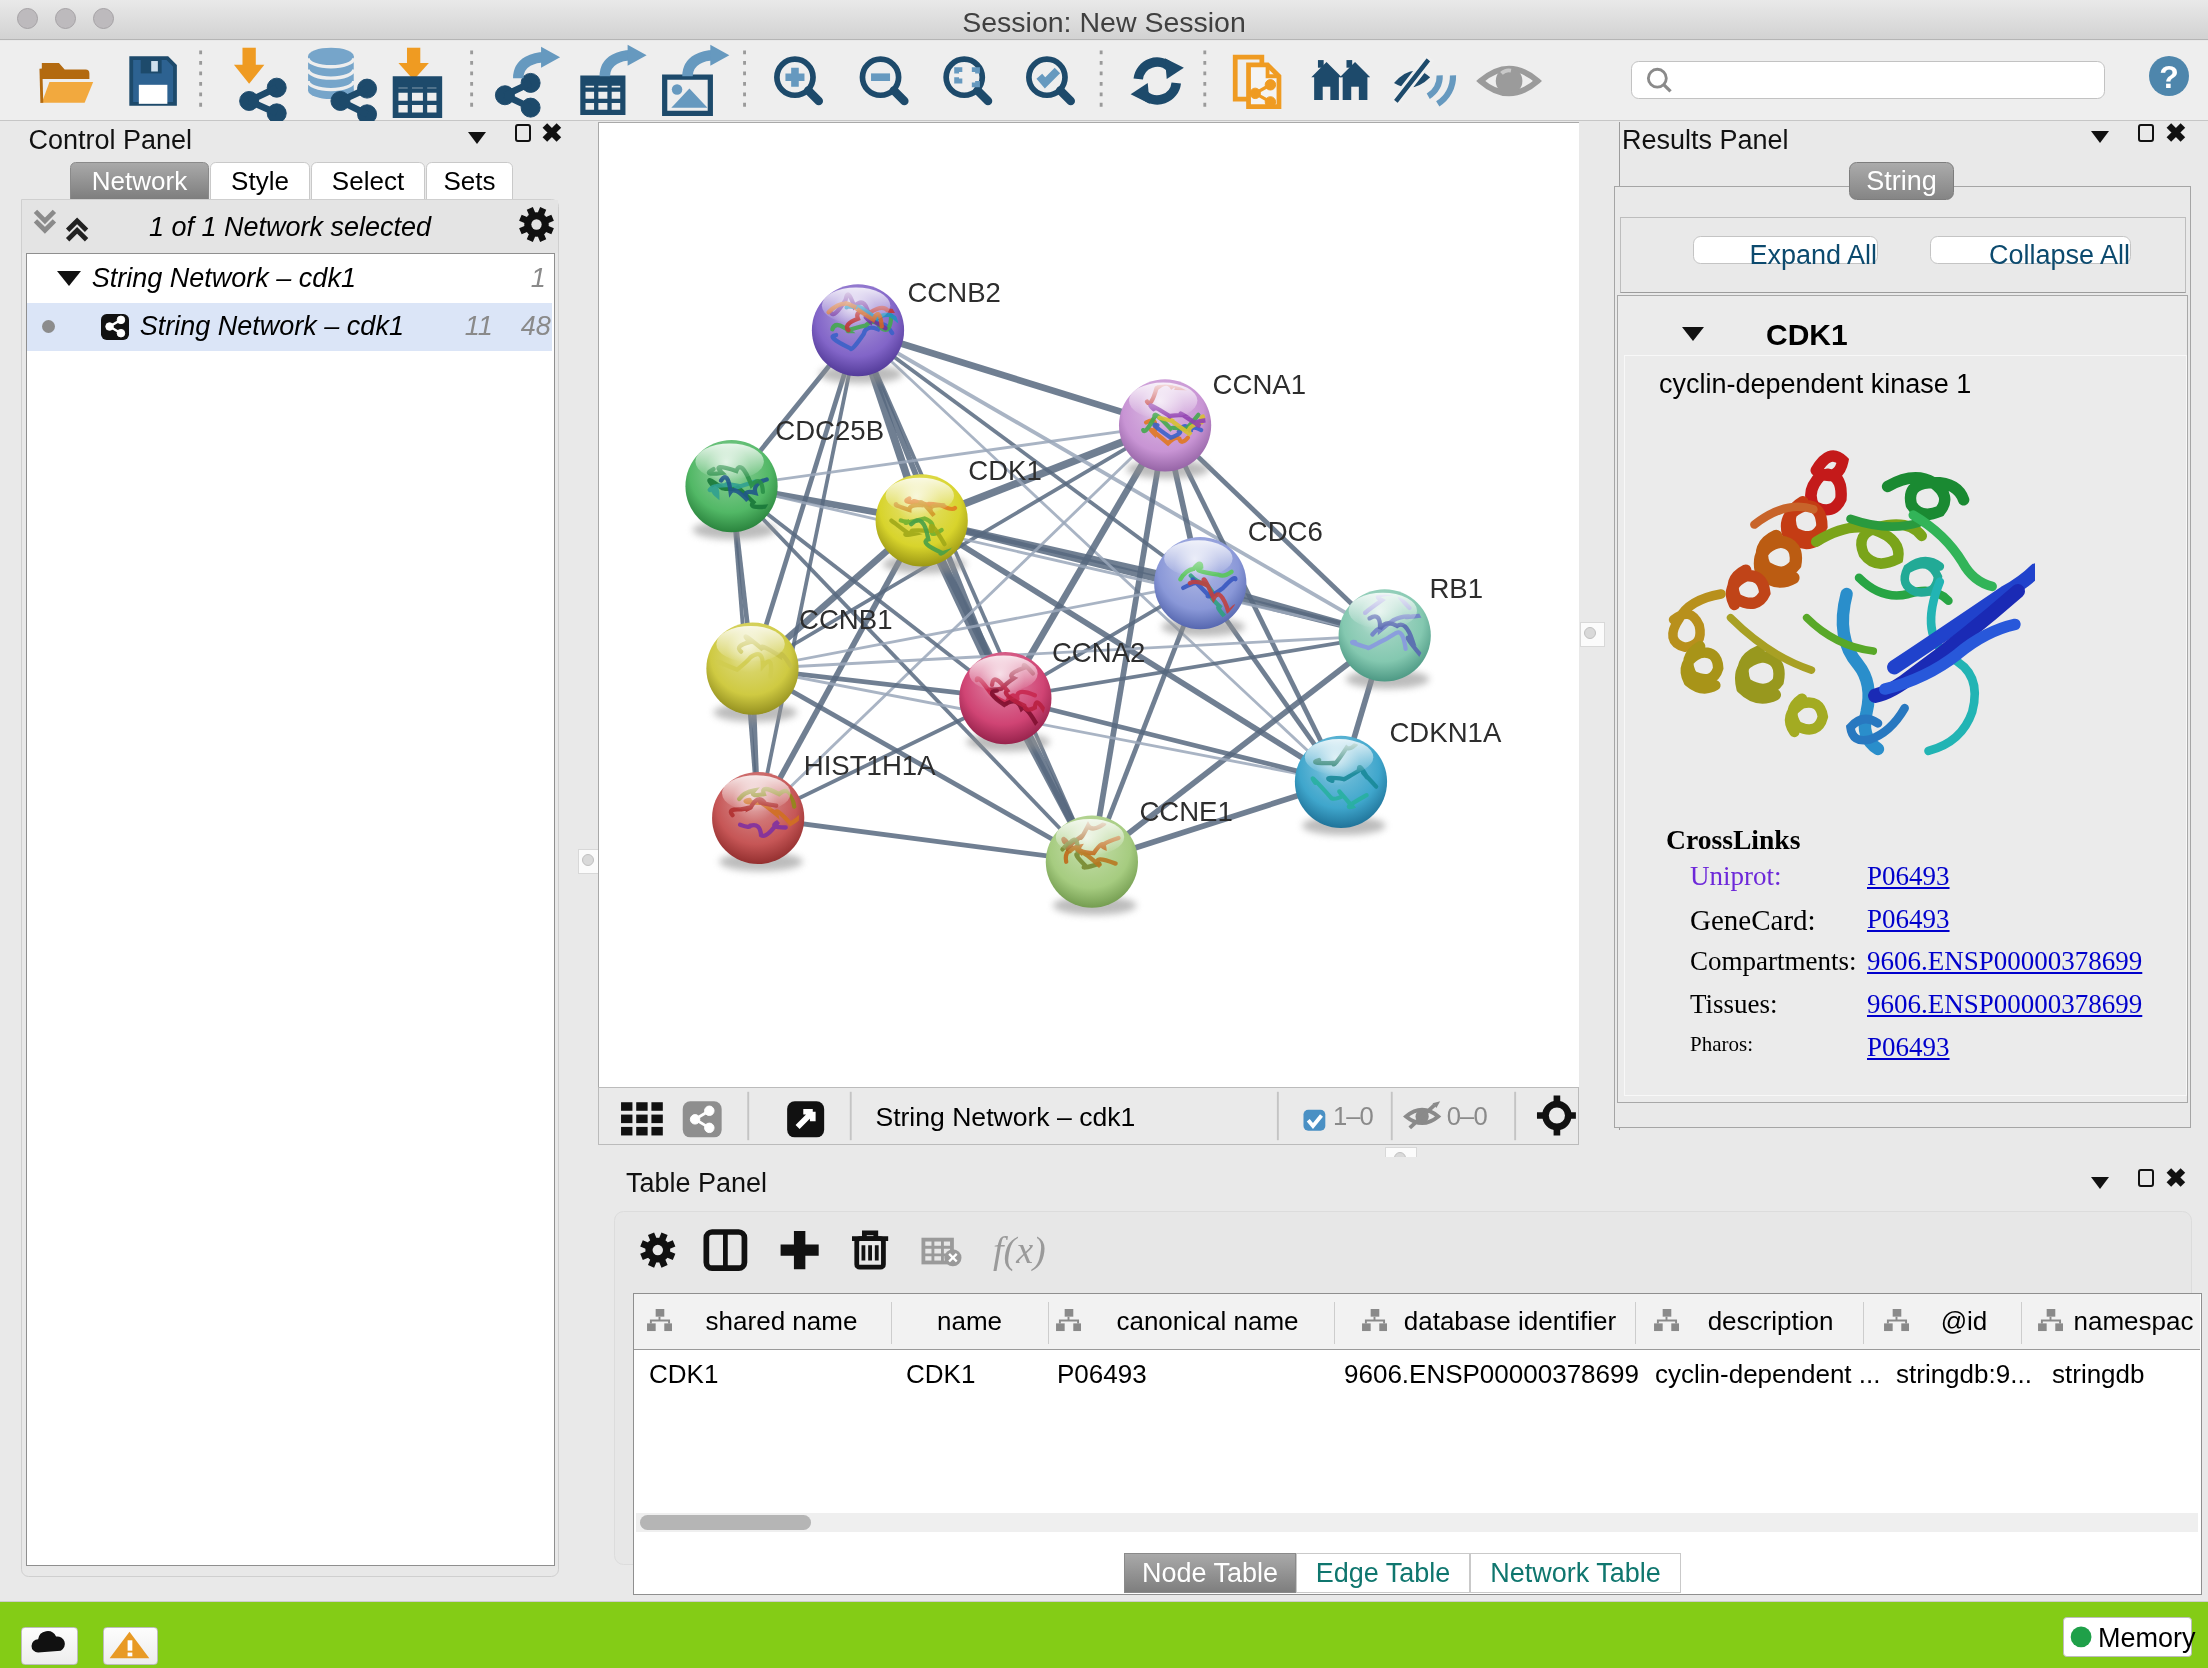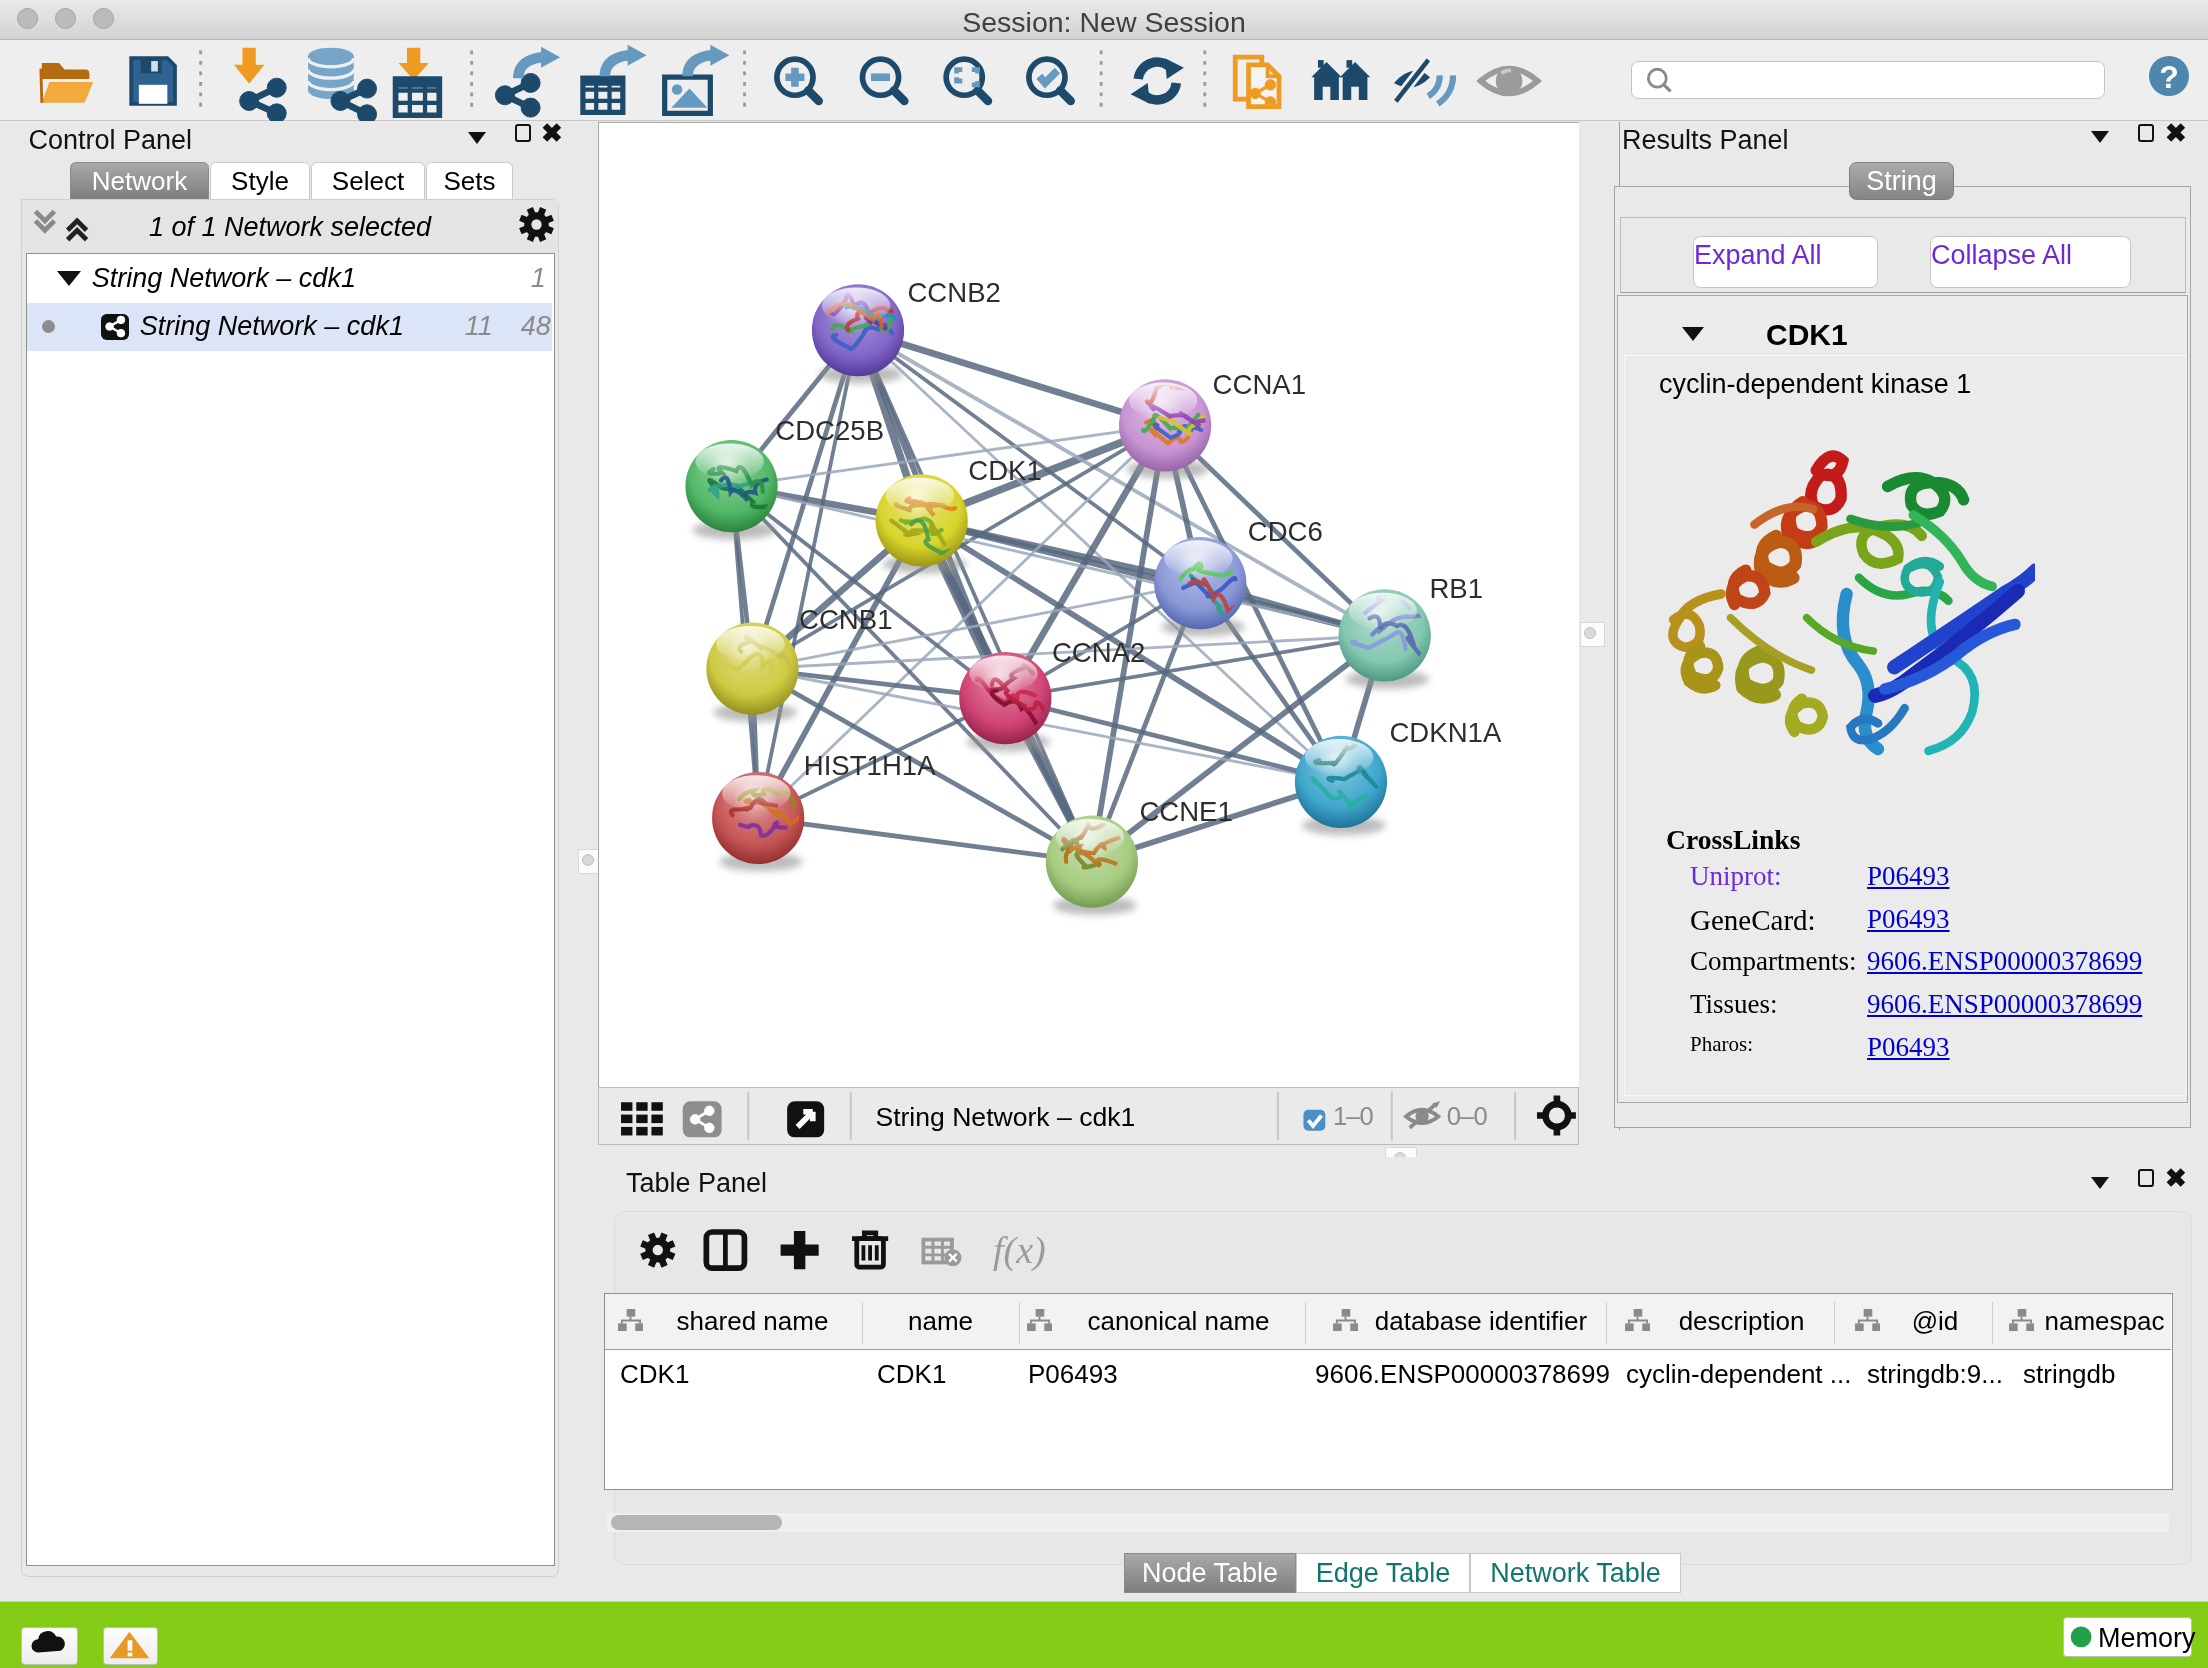--- a/index.html
+++ b/index.html
@@ -29,27 +29,27 @@
 #canvas{left:598px;top:122px;width:981px;height:965px;background:#fff;border-left:1px solid #a9a9a9;border-top:1px solid #a9a9a9;}
 #canvasbar{left:598px;top:1087px;width:981px;height:58px;background:#eaeaea;border:1px solid #bbb;}
 
 .vsplit-handle{position:absolute;width:25px;height:25px;background:#fbfbfb;border:1px solid #d8d8d8;}
 .split-dot{position:absolute;width:12.4px;height:12.4px;border-radius:50%;background:#d9d9d9;border:1px solid #c0c0c0;}
 
 #rpanel{left:1619px;top:122px;width:590px;height:1008px;background:#e9e9e9;border-left:1.9px solid #9c9c9c;}
 #stringtab{left:1849px;top:162px;width:105px;height:38px;background:linear-gradient(#ababab,#858585);border:1px solid #7d7d7d;border-radius:7.6px;color:#fff;font-size:27px;text-align:center;line-height:36px;}
 #rbox{left:1614px;top:186px;width:577px;height:942px;border:1.9px solid #a5a5a5;background:#e9e9e9;}
 #rsub1{left:1620px;top:217px;width:566px;height:76px;border:1px solid #bdbdbd;border-bottom:1.9px solid #9c9c9c;background:#e9e9e9;}
-.rbtn{position:absolute;height:52px;background:#fff;border:1.9px solid #c4c4c4;border-radius:7.6px;font-size:27px;color:#6d28d9;text-align:left;}
+.rbtn{position:absolute;height:28px;background:#fff;border:1.9px solid #c4c4c4;border-radius:7.6px;font-size:27px;color:#0c4a6e;text-align:right;}
 #rsub2{left:1617px;top:295px;width:571px;height:808px;border:1px solid #a8a8a8;background:#ebebeb;}
 #rcontent{left:1624px;top:355px;width:563px;height:741px;border:1.9px solid #f8f8f8;background:#ebebeb;}
 
 #tpanel{left:590px;top:1157px;width:1619px;height:421px;background:#e9e9e9;}
 #tcontainer{left:614px;top:1211px;width:1578px;height:354px;background:#e7e7e7;border:1px solid #dcdcdc;border-radius:9.5px;}
-#ttable{left:604px;top:1293px;width:1569px;height:197px;background:#fff;border:1.9px solid #8f8f8f;}
+#ttable{left:633px;top:1293px;width:1569px;height:302px;background:#fff;border:1.9px solid #8f8f8f;}
 #thead{left:0;top:0;width:1566px;height:56px;background:#f2f2f2;border-bottom:1.9px solid #9a9a9a;font-size:26px;color:#000;}
 .hsep{position:absolute;top:7.6px;height:42px;width:0;border-left:1.9px solid #cdcdcd;}
 .hcell{position:absolute;top:0;height:54px;line-height:54px;text-align:center;}
 .hicon{position:absolute;top:15px;}
 .tval{position:absolute;top:65px;font-size:26px;color:#000;}
 #hscroll{left:1.9px;top:219px;width:1562px;height:19px;background:#efefef;}
 #hthumb{left:3.8px;top:1.9px;width:171px;height:15px;background:#b5b5b5;border-radius:7.6px;}
 .btab{position:absolute;top:1553px;height:40px;border:1px solid #c9c9c9;background:#fff;color:#0f766e;font-size:27px;text-align:center;line-height:38px;}
 
 #statusbar{left:0;top:1601px;width:2208px;height:68px;background:#84cc16;border-top:1.9px solid #cdcdcd;}

